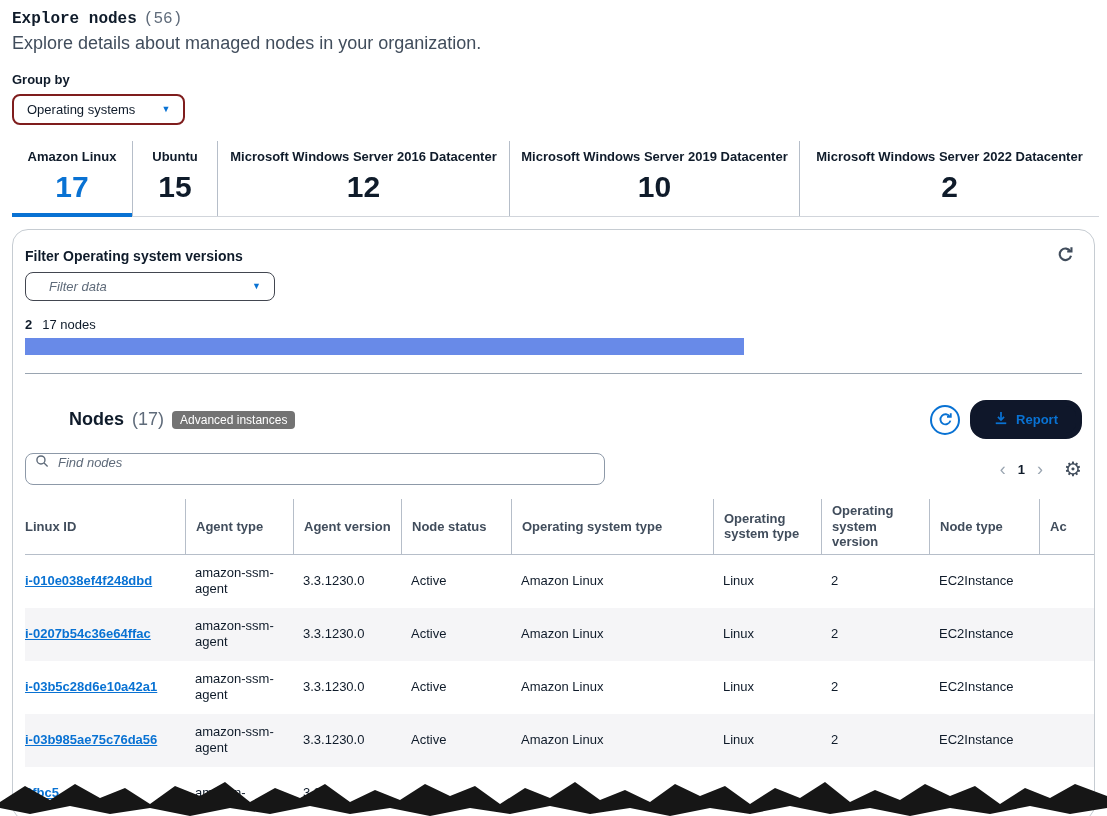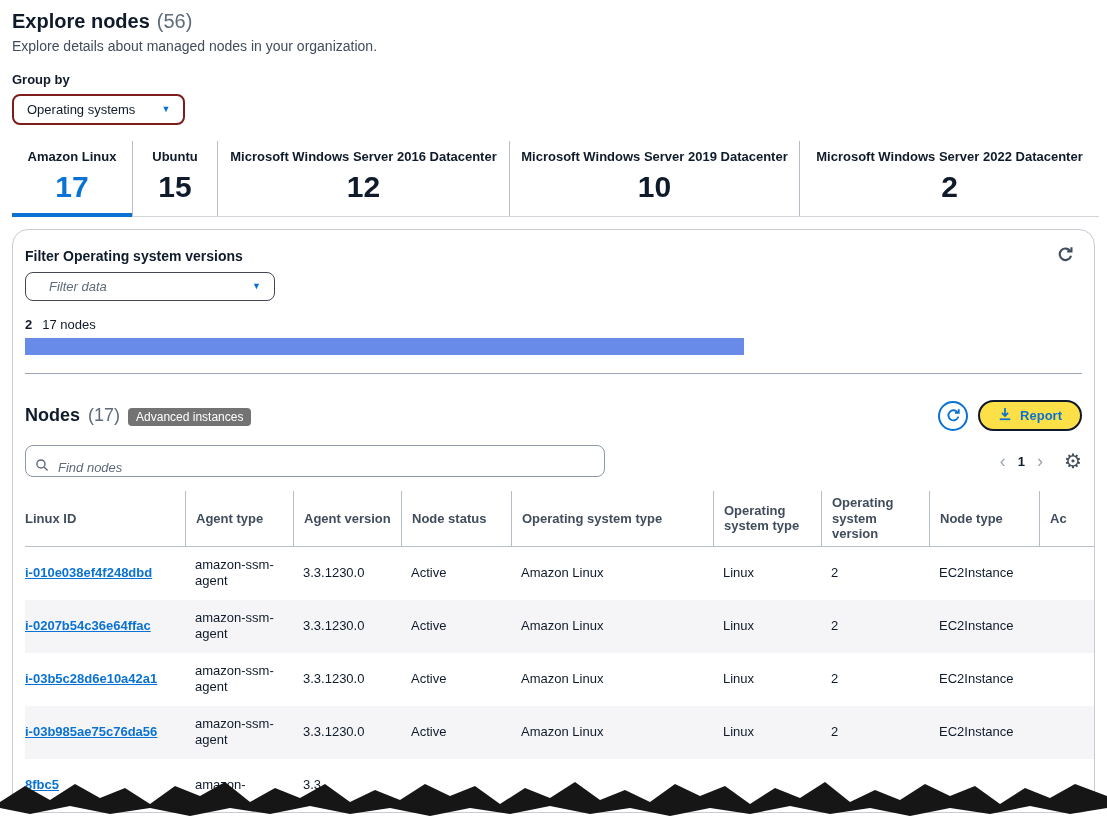--- a/index.html
+++ b/index.html
@@ -4,23 +4,23 @@
 <style>
   * { box-sizing: border-box; }
   html,body { margin:0; padding:0; }
   body {
     width:1107px; height:816px; overflow:hidden; position:relative;
     font-family:"Liberation Sans", sans-serif; color:#0f1b2a; background:#fff;
   }
 
   
   .page-header { padding:10px 12px 0; }
-  .page-title { display:flex; align-items:center; gap:7px; font-size:20px; font-weight:bold; }
+  .page-title { display:flex; align-items:center; gap:7px; font-size:16px; font-weight:bold;font-family:Liberation Mono, monospace; }
   .page-title .count { color:#5f6b7a; font-weight:normal; }
-  .page-subtitle { font-size:14px; color:#414d5c; margin-top:5px; }
+  .page-subtitle { font-size:18px; color:#414d5c; margin-top:5px; }
 
   
   .group-by { padding:18px 12px 0; }
   .group-by-label { font-size:13px; font-weight:bold; margin-bottom:7px; }
   .select-btn {
     display:inline-flex; align-items:center; gap:26px; background:#fff;
     border:2px solid #7f1d1d; border-radius:8px; padding:6px 13px; font-size:13px; cursor:pointer;
   }
   .caret { color:#0972d3; font-size:9px; line-height:1; }
 
@@ -52,39 +52,39 @@
     border:1px solid #424650; border-radius:8px; padding:6px 13px; font-size:13px; background:#fff; cursor:pointer;
   }
   .filter-placeholder { font-style:italic; color:#5f6b7a;margin-left:10px; }
   .chart-label-row { margin-top:16px; font-size:13px; display:flex; gap:10px; align-items:baseline; }
   .chart-cat { font-weight:bold; }
   .chart-bar { height:17px; margin-top:6px; background:#688AE8; }
   .chart-axis { margin-top:18px; border-bottom:1px solid #9aa5b1; }
 
   
   .nodes-header { display:flex; justify-content:space-between; align-items:center; margin-top:26px; }
-  .nodes-title-wrap { display:flex; align-items:flex-end; gap:8px; }
+  .nodes-title-wrap { display:flex; align-items:center; gap:8px;margin-left:44px; }
   .nodes-title { font-size:18px; font-weight:bold; }
   .nodes-count { font-size:18px; color:#5f6b7a; }
   .badge { background:#737373; color:#fff; font-size:12px; padding:2px 8px; border-radius:4px; }
   .actions { display:flex; gap:10px; align-items:center; }
   .icon-btn-round {
     width:30px; height:30px; border:2px solid #0972d3; border-radius:50%;
     display:flex; align-items:center; justify-content:center; color:#0972d3; background:#fff; cursor:pointer;
   }
   .report-btn {
-    display:flex; gap:8px; align-items:center; border:2px solid #0f172a; border-radius:16px;
-    padding:5px 18px; color:#0972d3; font-weight:bold; font-size:13px; background:#fde047; cursor:pointer;
+    display:flex; gap:8px; align-items:center; border:6px solid #0f172a; border-radius:16px;
+    padding:5px 18px; color:#0972d3; font-weight:bold; font-size:13px; background:#0f172a; cursor:pointer;
   }
 
   
   .search-row { display:flex; justify-content:space-between; align-items:center; margin-top:14px; }
   .search-box {
     width:580px; height:32px; border:1px solid #8d99a8; border-radius:8px;
-    display:flex; align-items:flex-end; padding:0 9px; gap:7px; color:#5f6b7a; background:#fff;
+    display:flex; align-items:flex-start; padding:0 9px; gap:7px; color:#5f6b7a; background:#fff;
   }
   .search-box input { border:none; outline:none; flex:1; font-size:13px; font-style:italic; font-family:inherit; color:#0f1b2a; }
   .search-box input::placeholder { color:#5f6b7a; }
   .pagination { display:flex; align-items:center; gap:9px; }
   .pg-chevron { font-size:18px; color:#9aa5b1; cursor:pointer; line-height:1; }
   .page-num { font-weight:bold; font-size:13px; color:#0f1b2a; padding:0 3px; cursor:pointer; }
   .gear { font-size:20px; color:#414d5c; margin-left:12px; cursor:pointer; line-height:1; }
 
   
   .tbl { margin-top:14px; width:1100px; font-size:13px; }

